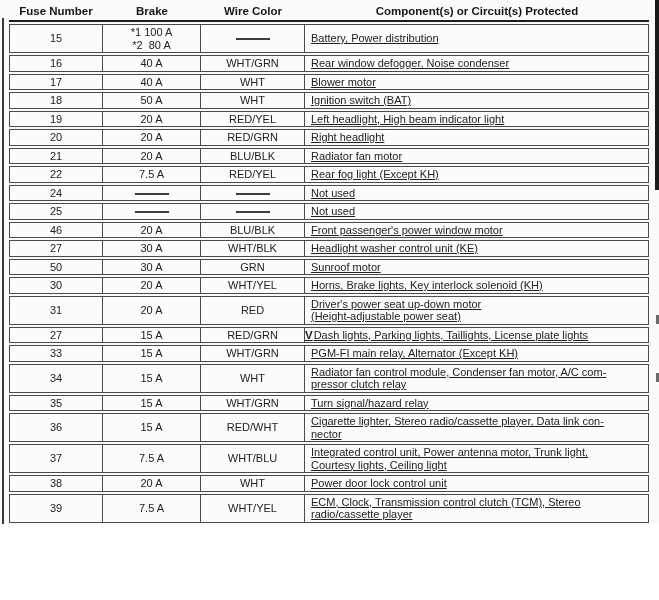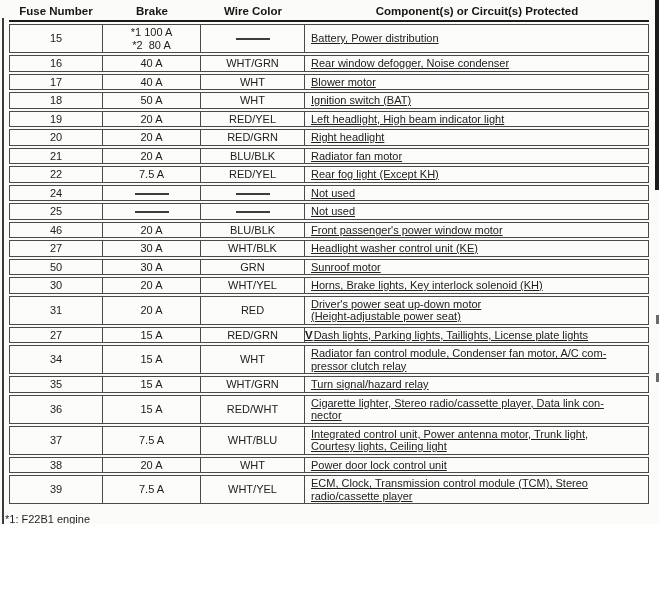--- a/index.html
+++ b/index.html
@@ -195,20 +195,26 @@
           <td class="c-wire">RED</td>
           <td class="c-comp"><span>Driver's power seat up-down motor</span><br><span>(Height-adjustable power seat)</span></td>
         </tr>
         <tr>
           <td class="c-num">27</td>
           <td class="c-amps">15 A</td>
           <td class="c-wire">RED/GRN</td>
           <td class="c-comp"><span class="checkmark">V</span>Dash lights, Parking lights, Taillights, License plate lights</td>
         </tr>
         <tr>
+          <td class="c-num">33</td>
+          <td class="c-amps">15 A</td>
+          <td class="c-wire">WHT/GRN</td>
+          <td class="c-comp">PGM-FI main relay, Alternator (Except KH)</td>
+        </tr>
+        <tr>
           <td class="c-num">34</td>
           <td class="c-amps">15 A</td>
           <td class="c-wire">WHT</td>
           <td class="c-comp"><span>Radiator fan control module, Condenser fan motor, A/C com-</span><br><span>pressor clutch relay</span></td>
         </tr>
         <tr>
           <td class="c-num">35</td>
           <td class="c-amps">15 A</td>
           <td class="c-wire">WHT/GRN</td>
           <td class="c-comp">Turn signal/hazard relay</td>
@@ -228,21 +234,21 @@
         <tr>
           <td class="c-num">38</td>
           <td class="c-amps">20 A</td>
           <td class="c-wire">WHT</td>
           <td class="c-comp">Power door lock control unit</td>
         </tr>
         <tr>
           <td class="c-num">39</td>
           <td class="c-amps">7.5 A</td>
           <td class="c-wire">WHT/YEL</td>
-          <td class="c-comp"><span>ECM, Clock, Transmission control module (TCM), Stereo</span><br><span>radio/cassette player</span></td>
+          <td class="c-comp"><span>ECM, Clock, Transmission control clutch (TCM), Stereo</span><br><span>radio/cassette player</span></td>
         </tr>
       </tbody>
   </table>
 
   <div class="footnotes">
     <div>*1: F22B1 engine</div>
     <div>*2: Except F22B1 engine</div>
   </div>
 
   <div class="left-edge-line"></div>

